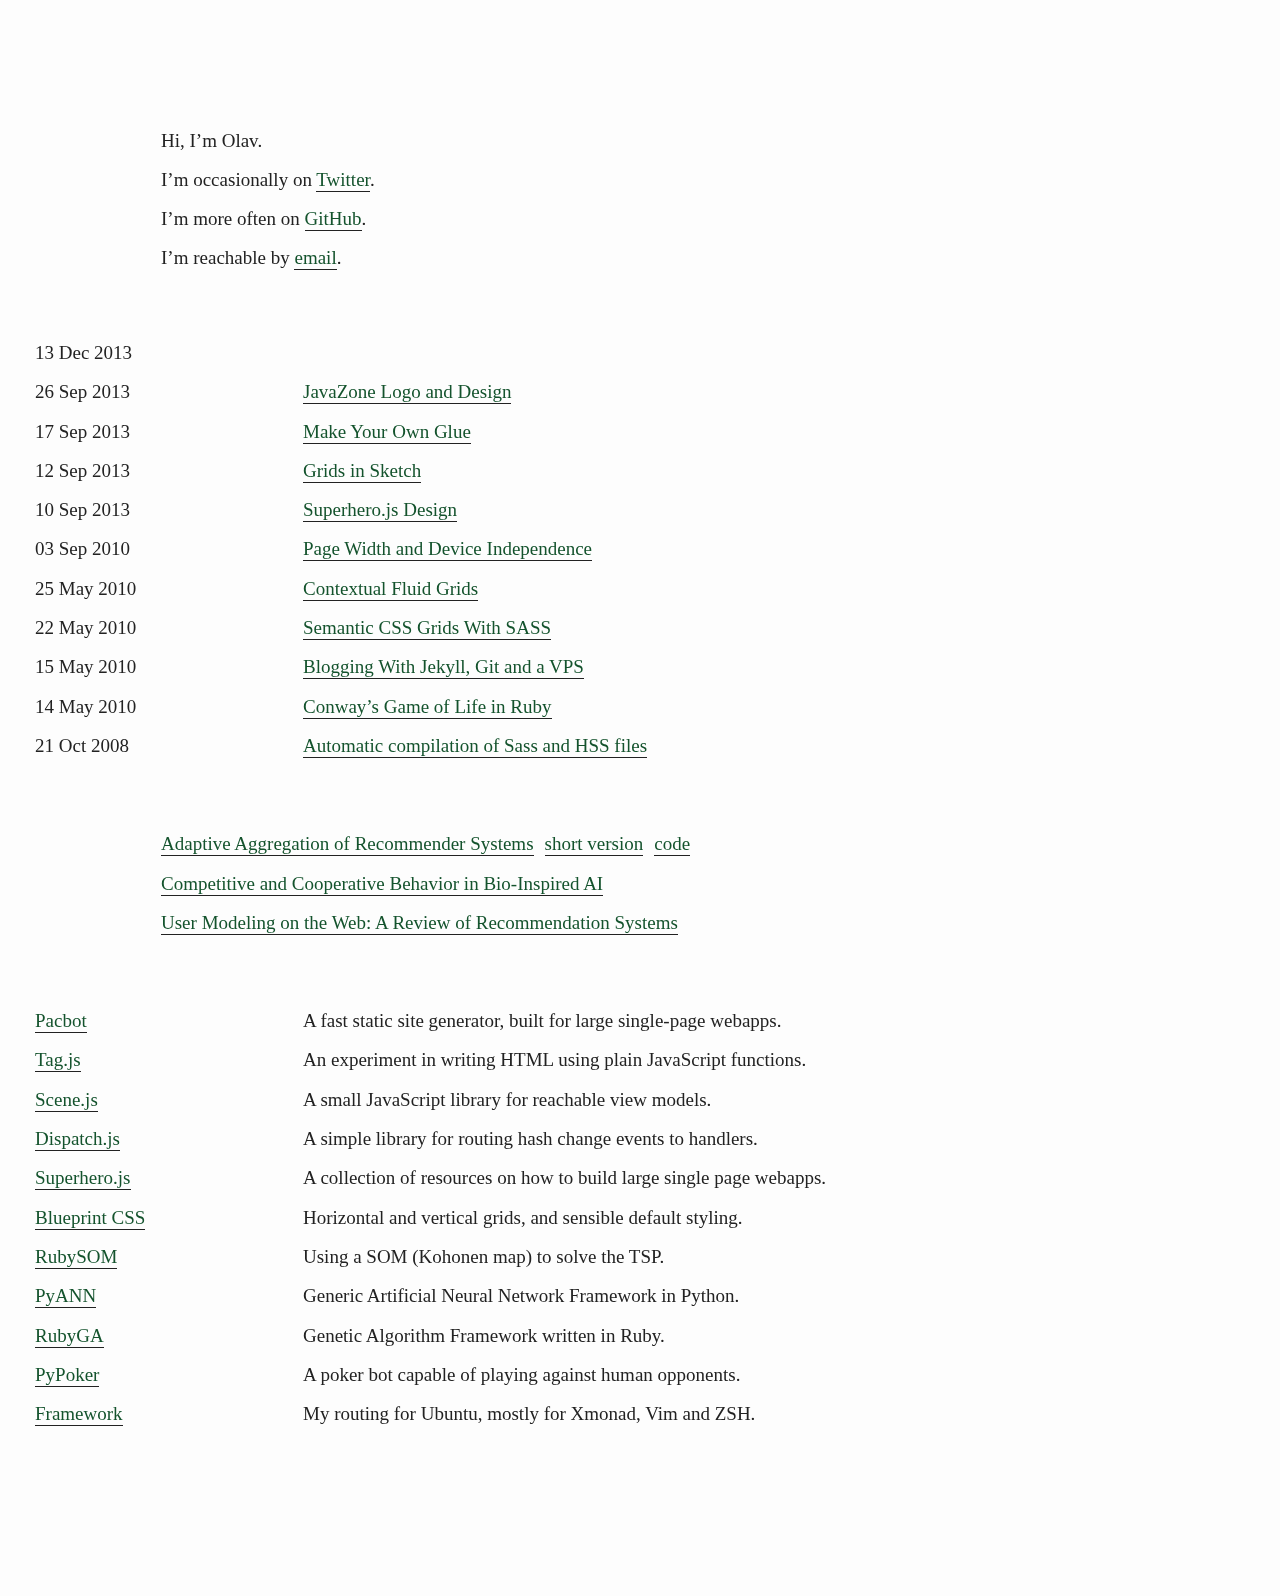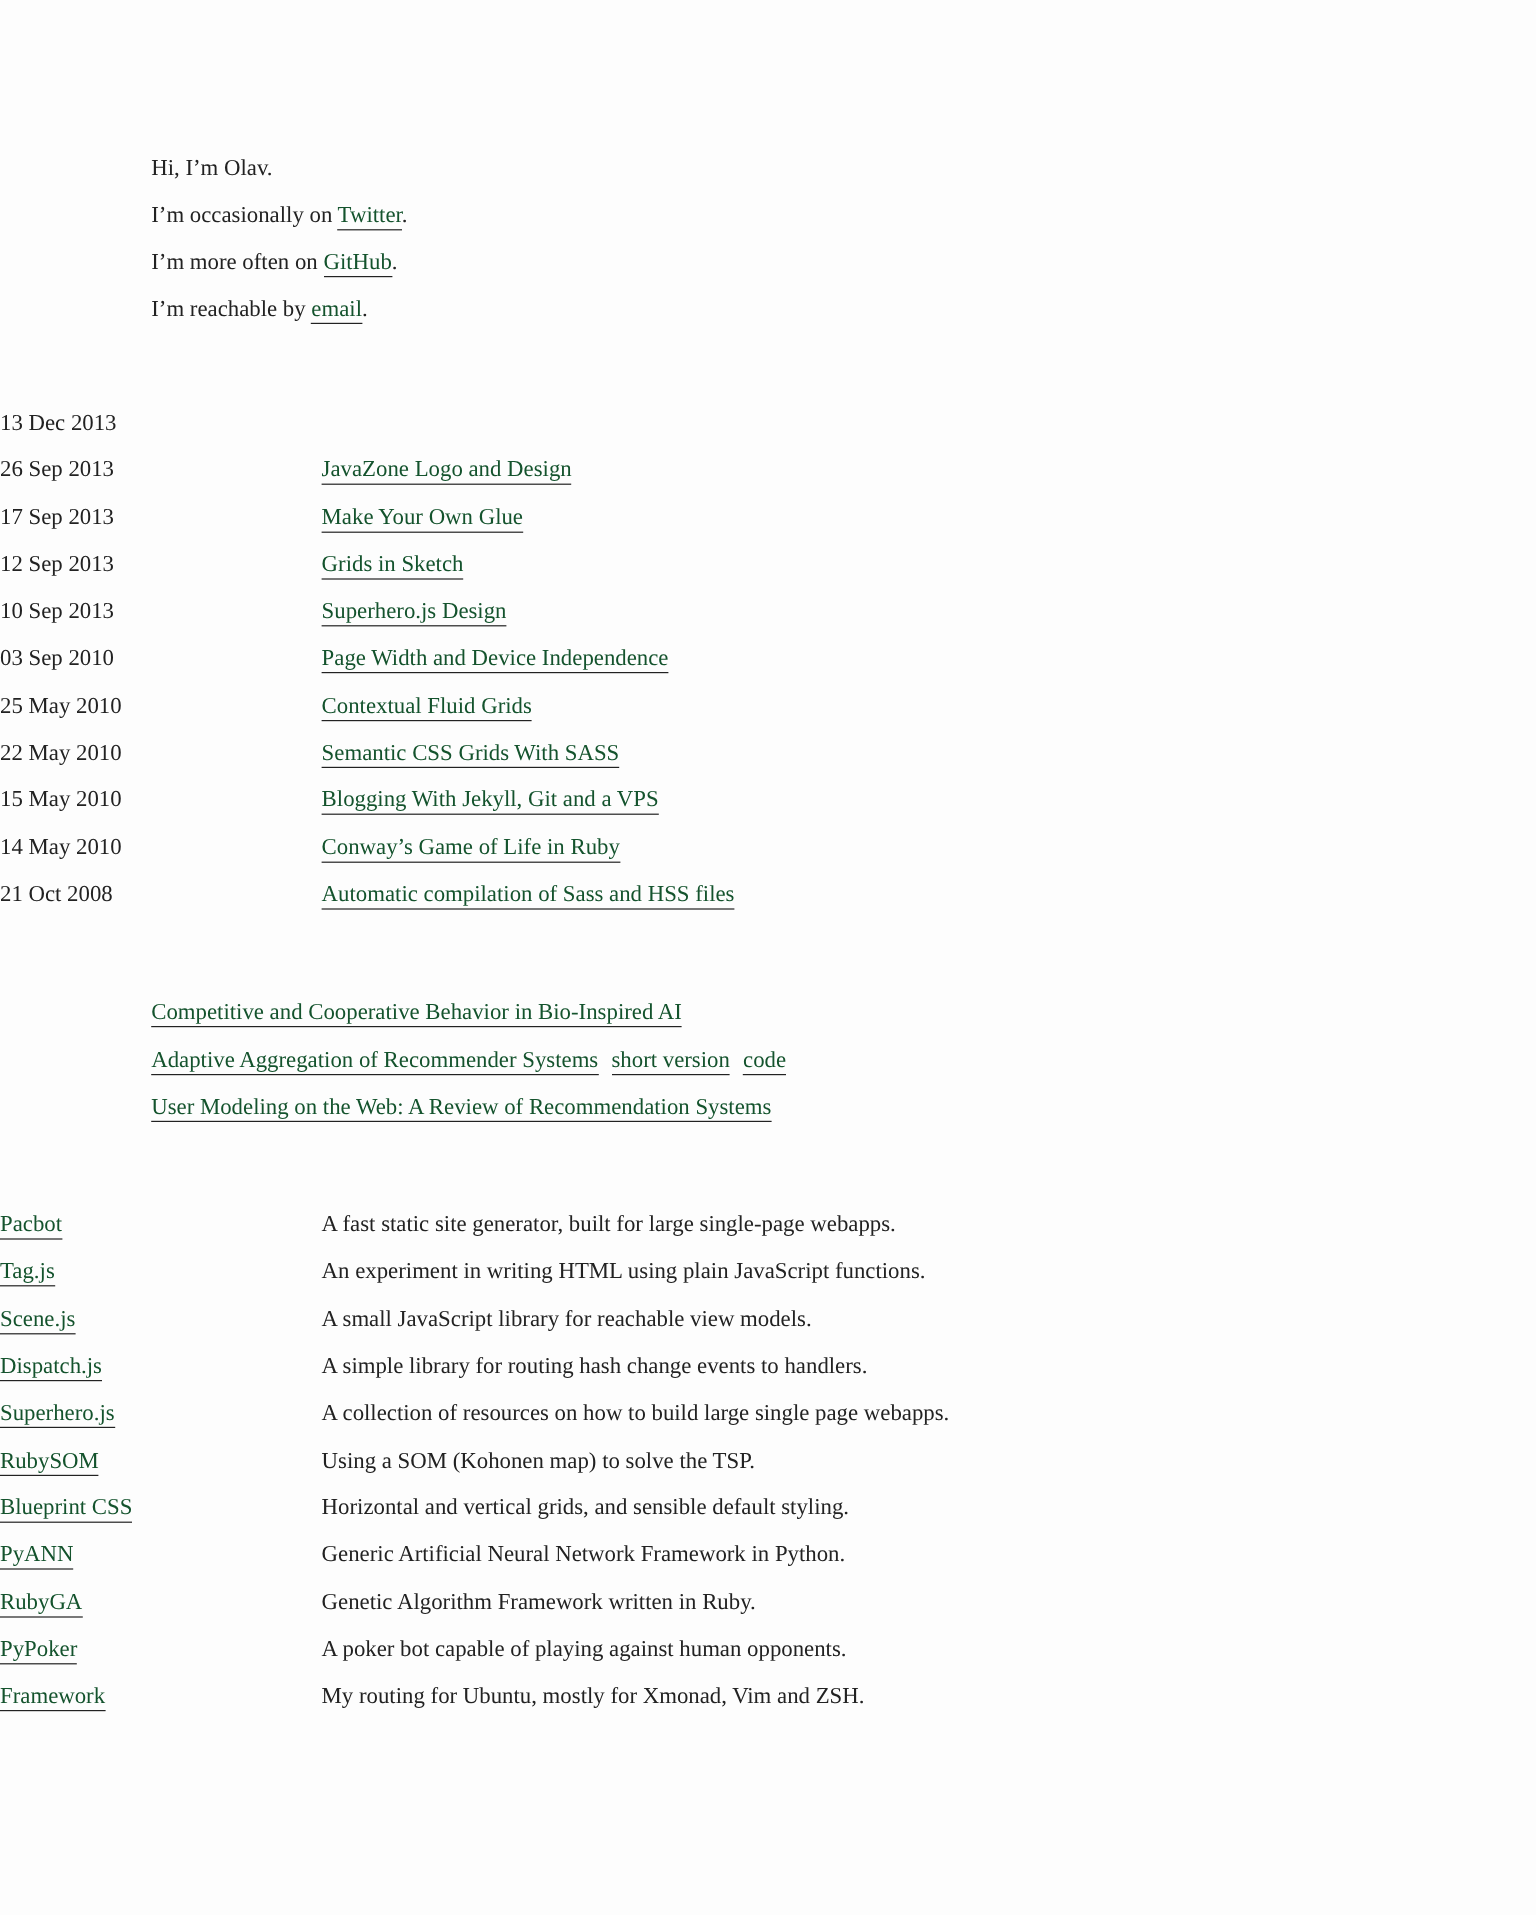--- a/index.html
+++ b/index.html
@@ -4,21 +4,21 @@
 <style>
   html, body { margin: 0; padding: 0; }
   body {
     background: #fdfdfd;
     color: #222;
     font-family: "Liberation Serif", "DejaVu Serif", serif;
     font-size: 19px;
     width: 1280px;
     min-height: 1596px;
   }
-  .page { position: relative; padding-top: 118px; }
+  .page { position: relative; padding-top: 118px; margin-left: 35px; }
   a {
     color: #14532d;
     text-decoration: none;
     border-bottom: 1px solid #222;
     padding-bottom: 1px;
   }
   .intro { margin-left: 126px; }
   .intro p { margin: 0; height: 39px; line-height: 46px; }
 
   .posts { margin-top: 59px; }
@@ -85,24 +85,24 @@
         <span class="right"><a href="#">Conway’s Game of Life in Ruby</a></span>
       </div>
     <div class="row">
         <span class="left">21 Oct 2008</span>
         <span class="right"><a href="#">Automatic compilation of Sass and HSS files</a></span>
       </div>
   </section>
 
   <section class="papers">
     <div class="pline">
-      <a href="#">Competitive and Cooperative Behavior in Bio-Inspired AI</a>
+      <a href="#">Adaptive Aggregation of Recommender Systems</a><a href="#">short version</a><a href="#">code</a>
     </div>
     <div class="pline">
-      <a href="#">Adaptive Aggregation of Recommender Systems</a><a href="#">short version</a><a href="#">code</a>
+      <a href="#">Competitive and Cooperative Behavior in Bio-Inspired AI</a>
     </div>
     <div class="pline">
       <a href="#">User Modeling on the Web: A Review of Recommendation Systems</a>
     </div>
   </section>
 
   <section class="projects">
     <div class="row">
         <span class="left"><a href="#">Pacbot</a></span>
         <span class="right">A fast static site generator, built for large single-page webapps.</span>
@@ -117,26 +117,26 @@
       </div>
     <div class="row">
         <span class="left"><a href="#">Dispatch.js</a></span>
         <span class="right">A simple library for routing hash change events to handlers.</span>
       </div>
     <div class="row">
         <span class="left"><a href="#">Superhero.js</a></span>
         <span class="right">A collection of resources on how to build large single page webapps.</span>
       </div>
     <div class="row">
+        <span class="left"><a href="#">Blueprint CSS</a></span>
+        <span class="right">Horizontal and vertical grids, and sensible default styling.</span>
+      </div>
+    <div class="row">
         <span class="left"><a href="#">RubySOM</a></span>
         <span class="right">Using a SOM (Kohonen map) to solve the TSP.</span>
-      </div>
-    <div class="row">
-        <span class="left"><a href="#">Blueprint CSS</a></span>
-        <span class="right">Horizontal and vertical grids, and sensible default styling.</span>
       </div>
     <div class="row">
         <span class="left"><a href="#">PyANN</a></span>
         <span class="right">Generic Artificial Neural Network Framework in Python.</span>
       </div>
     <div class="row">
         <span class="left"><a href="#">RubyGA</a></span>
         <span class="right">Genetic Algorithm Framework written in Ruby.</span>
       </div>
     <div class="row">

